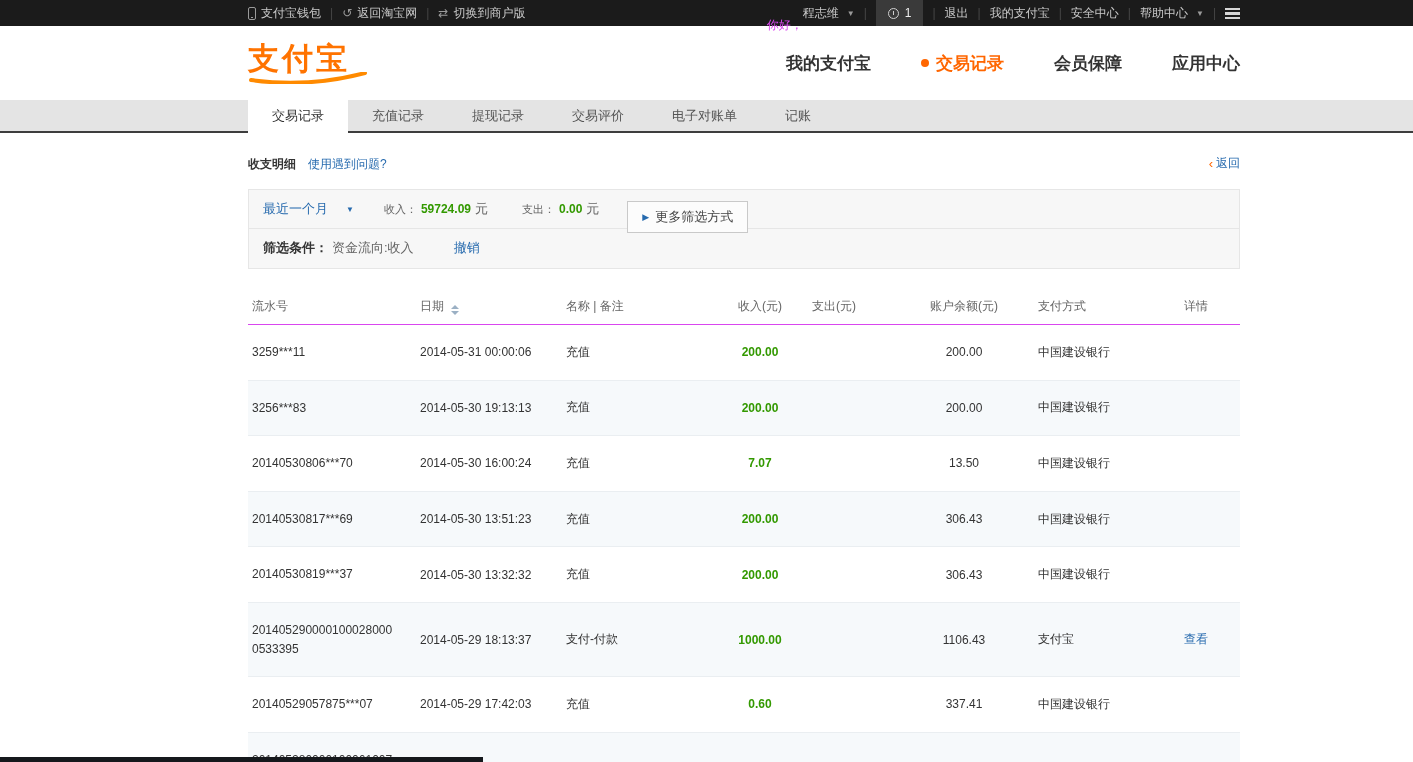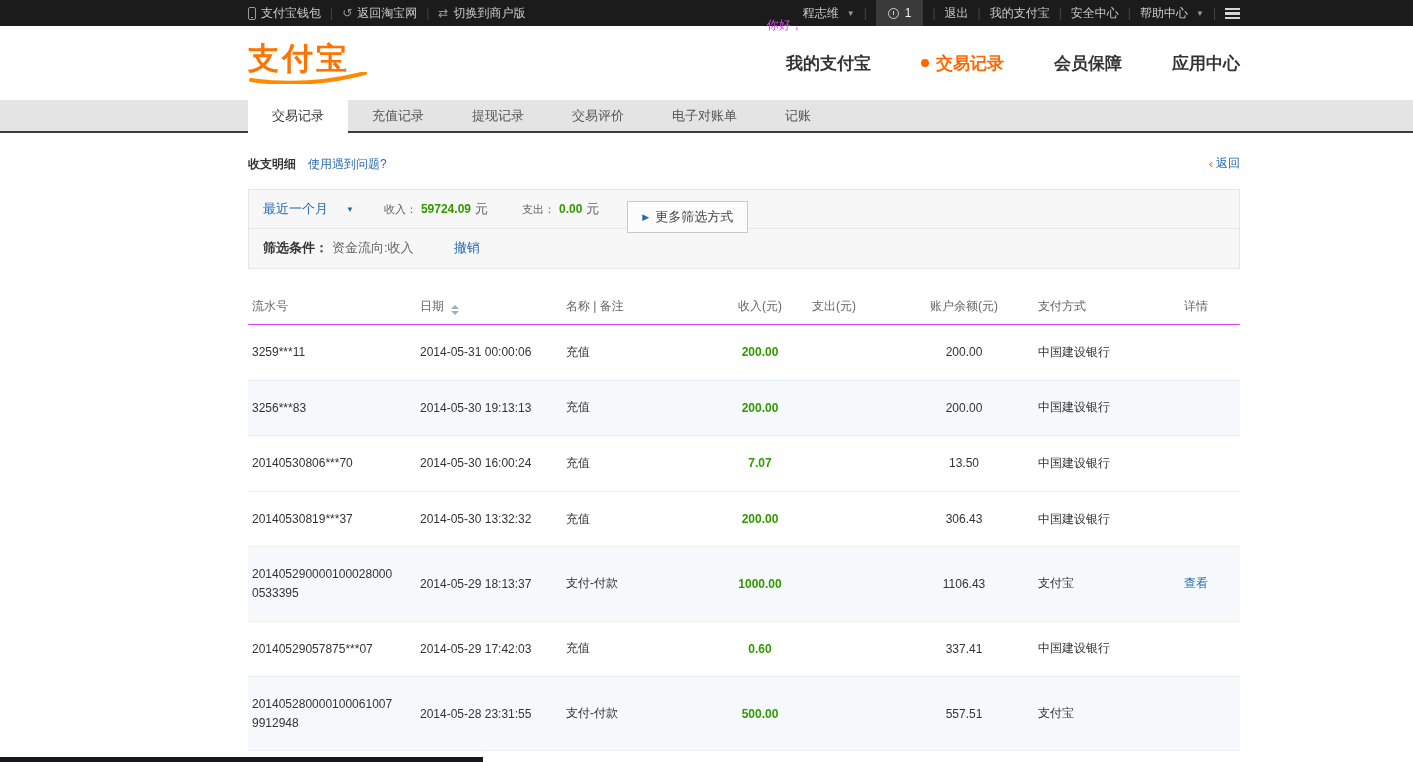--- a/index.html
+++ b/index.html
@@ -258,20 +258,30 @@
     <td class="col-id">20140530806***70</td>
     <td class="col-date">2014-05-30 16:00:24</td>
     <td class="col-name">充值</td>
     <td class="col-income r">7.07</td>
     <td class="col-expense"></td>
     <td class="col-balance r">13.50</td>
     <td class="col-method">中国建设银行</td>
     <td class="col-detail"></td>
   </tr>
 
+  <tr class="alt">
+    <td class="col-id">20140530817***69</td>
+    <td class="col-date">2014-05-30 13:51:23</td>
+    <td class="col-name">充值</td>
+    <td class="col-income r">200.00</td>
+    <td class="col-expense"></td>
+    <td class="col-balance r">306.43</td>
+    <td class="col-method">中国建设银行</td>
+    <td class="col-detail"></td>
+  </tr>
 
   <tr>
     <td class="col-id">20140530819***37</td>
     <td class="col-date">2014-05-30 13:32:32</td>
     <td class="col-name">充值</td>
     <td class="col-income r">200.00</td>
     <td class="col-expense"></td>
     <td class="col-balance r">306.43</td>
     <td class="col-method">中国建设银行</td>
     <td class="col-detail"></td>

